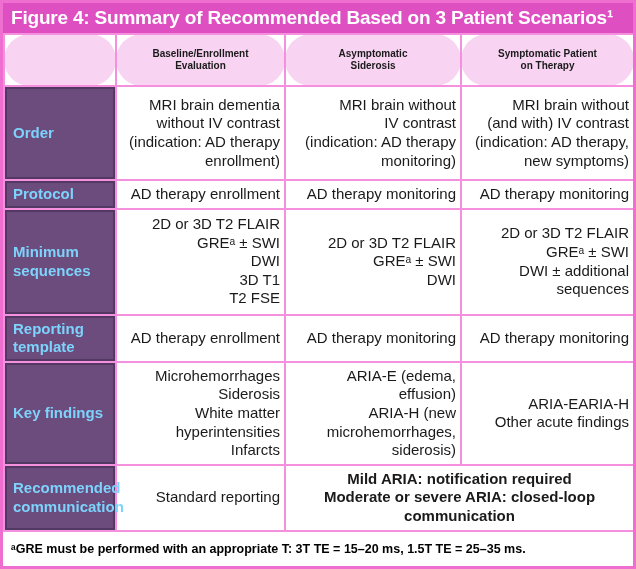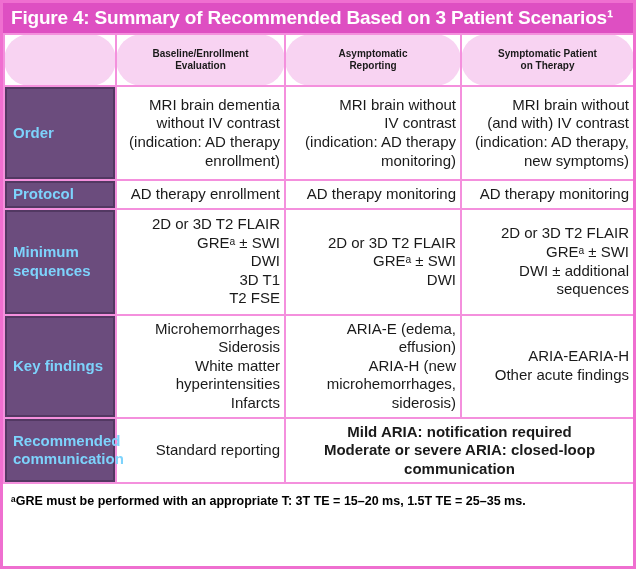--- a/index.html
+++ b/index.html
@@ -105,21 +105,21 @@
       <col style="width:176px">
       <col style="width:173px">
     </colgroup>
 
     <tbody>
         <tr class="head-row">
       <th></th>
       <th>Baseline/Enrollment
 Evaluation</th>
       <th>Asymptomatic
-Reporting</th>
+Siderosis</th>
       <th>Symptomatic Patient
 on Therapy</th>
     </tr>
 
     <tr class="r-order">
       <th class="rowhead">Order</th>
       <td>MRI brain dementia
 without IV contrast
 (indication: AD therapy
 enrollment)</td>
@@ -149,20 +149,26 @@
 T2 FSE</td>
       <td>2D or 3D T2 FLAIR
 GREᵃ ± SWI
 DWI</td>
       <td>2D or 3D T2 FLAIR
 GREᵃ ± SWI
 DWI ± additional
 sequences</td>
     </tr>
 
+    <tr class="r-report">
+      <th class="rowhead">Reporting template</th>
+      <td>AD therapy enrollment</td>
+      <td>AD therapy monitoring</td>
+      <td>AD therapy monitoring</td>
+    </tr>
 
     <tr class="r-keyfind">
       <th class="rowhead">Key findings</th>
       <td>Microhemorrhages
 Siderosis
 White matter
 hyperintensities
 Infarcts</td>
       <td>ARIA-E (edema, effusion)
 ARIA-H (new

